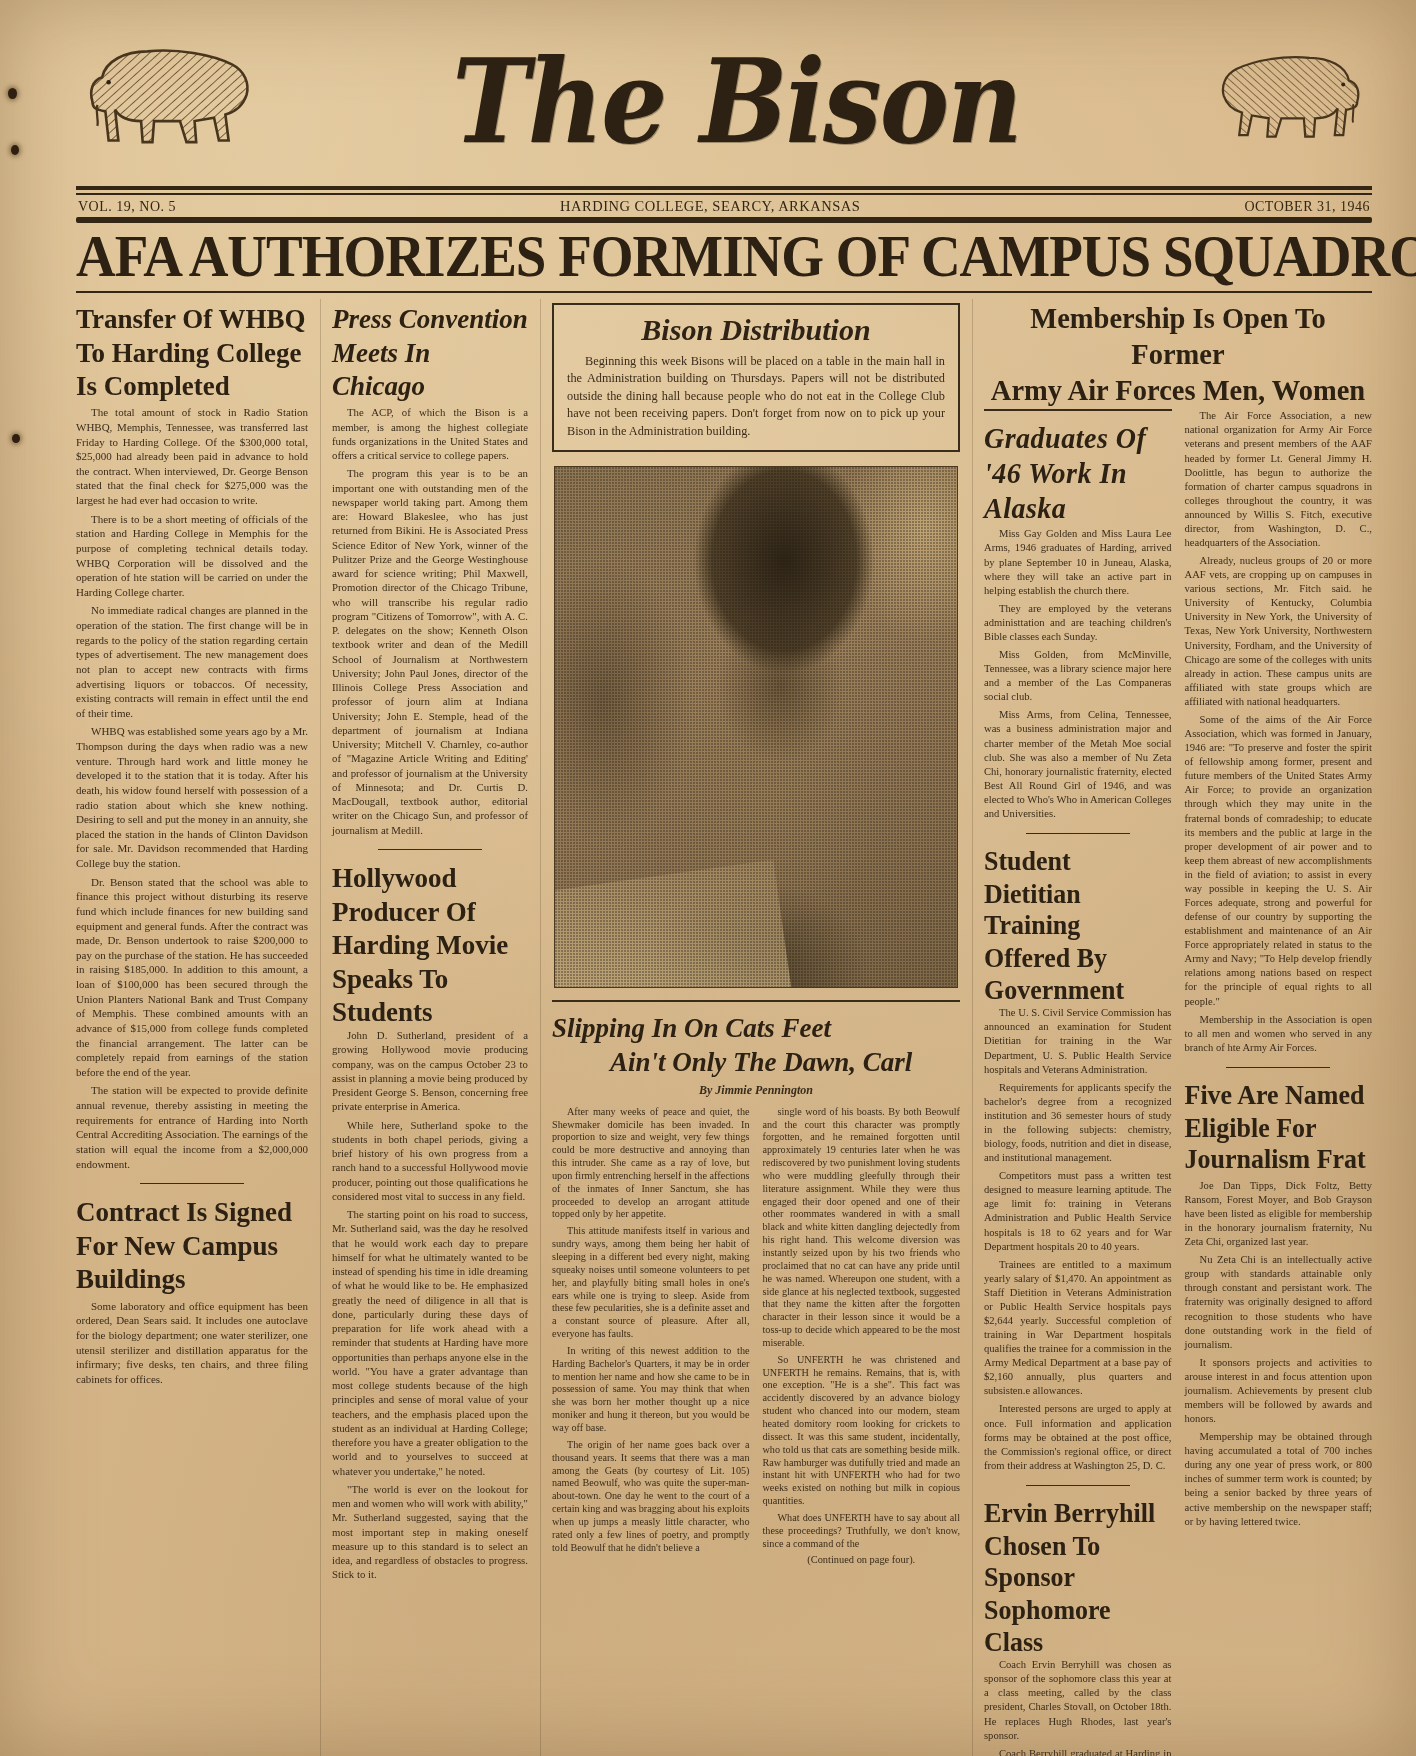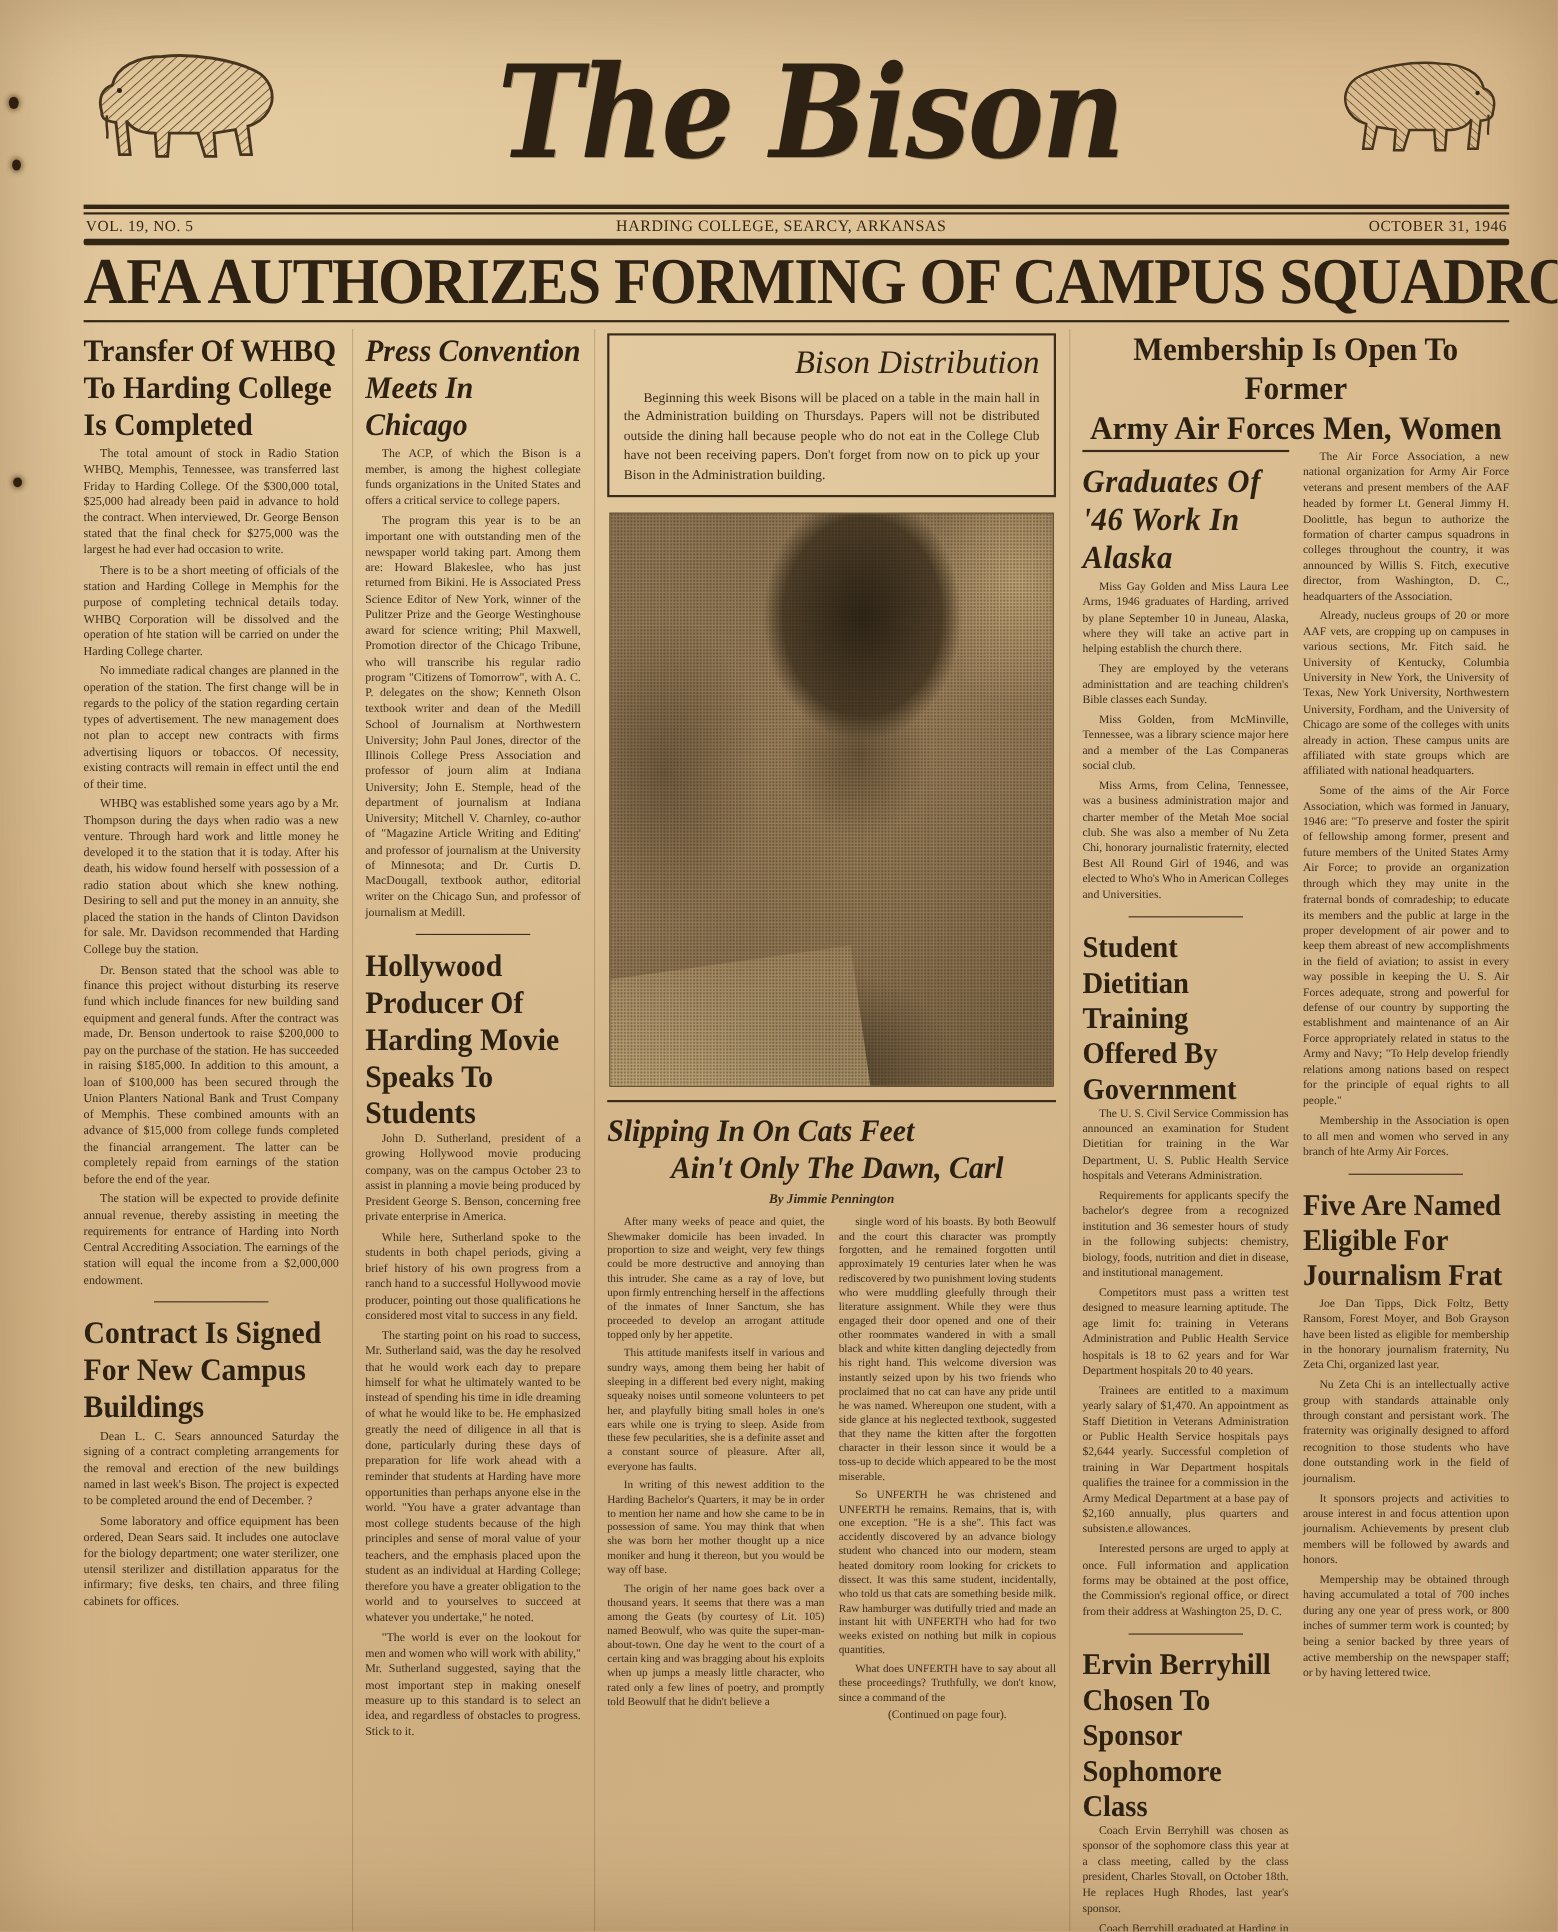--- a/index.html
+++ b/index.html
@@ -58,21 +58,21 @@
   h2.ital{font-style:italic;}
   .body-text p.para{
     margin:0 0 4px 0;text-indent:15px;text-align:justify;
   }
   .c1 .body-text{font-size:11px;line-height:1.33;}
   .c2 .body-text{font-size:10.8px;line-height:1.32;}
   .subcol .body-text{font-size:10.6px;line-height:1.33;font-family:Liberation Serif, serif;}
   .divider{width:104px;border-top:1.6px solid #3a2c1b;margin:12px auto 12px auto;}
   
   .dist-box{border:2px solid #3a2c1b;padding:6px 13px 10px 13px;margin-top:4px;background:rgba(255,244,210,.07);}
-  .dist-title{font-size:30px;font-style:italic;font-weight:400;text-align:right;
+  .dist-title{font-size:30px;font-style:italic;font-weight:700;text-align:center;
     margin:2px 0 6px 0;color:#2f2315;font-family:"Liberation Serif", serif;}
   .dist-text{font-size:12.3px;line-height:1.42;text-align:justify;text-indent:18px;margin:0;}
   .photo{
     margin:14px 2px 0 2px;height:520px;border:1px solid #4a3820;position:relative;overflow:hidden;
     background:
       radial-gradient(ellipse 120px 150px at 57% 18%, rgba(38,30,18,.92), rgba(56,44,26,.75) 60%, transparent 75%),
       radial-gradient(ellipse 90px 110px at 56% 42%, rgba(70,56,34,.55), transparent 70%),
       radial-gradient(ellipse 160px 190px at 52% 62%, rgba(150,124,86,.8), transparent 75%),
       radial-gradient(ellipse 130px 200px at 12% 45%, rgba(86,70,46,.6), transparent 70%),
       radial-gradient(ellipse 120px 160px at 92% 12%, rgba(196,168,120,.9), transparent 70%),
@@ -165,21 +165,20 @@
             <p class="para">No immediate radical changes are planned in the operation of the station. The first change will be in regards to the policy of the station regarding certain types of advertisement. The new management does not plan to accept new contracts with firms advertising liquors or tobaccos. Of necessity, existing contracts will remain in effect until the end of their time.</p>
             <p class="para">WHBQ was established some years ago by a Mr. Thompson during the days when radio was a new venture. Through hard work and little money he developed it to the station that it is today. After his death, his widow found herself with possession of a radio station about which she knew nothing. Desiring to sell and put the money in an annuity, she placed the station in the hands of Clinton Davidson for sale. Mr. Davidson recommended that Harding College buy the station.</p>
             <p class="para">Dr. Benson stated that the school was able to finance this project without disturbing its reserve fund which include finances for new building sand equipment and general funds. After the contract was made, Dr. Benson undertook to raise $200,000 to pay on the purchase of the station. He has succeeded in raising $185,000. In addition to this amount, a loan of $100,000 has been secured through the Union Planters National Bank and Trust Company of Memphis. These combined amounts with an advance of $15,000 from college funds completed the financial arrangement. The latter can be completely repaid from earnings of the station before the end of the year.</p>
             <p class="para">The station will be expected to provide definite annual revenue, thereby assisting in meeting the requirements for entrance of Harding into North Central Accrediting Association.  The earnings of the station will equal the income from a $2,000,000 endowment.</p>
           </div>
       </article>
       <div class="divider"></div>
       <article>
         <h2>Contract Is Signed For New Campus Buildings</h2>
         <div class="body-text">
-            <p class="para">Dean L. C. Sears announced Saturday the signing of a contract completing arrangements for the removal and erection of the new buildings named in last week's Bison. The project is expected to be completed around the end of December.            ?</p>
             <p class="para">Some laboratory and office equipment has been ordered, Dean Sears said.  It includes one autoclave for the biology department; one water sterilizer, one utensil sterilizer and distillation apparatus for the infirmary; five desks, ten chairs, and three filing cabinets for offices.</p>
           </div>
       </article>
     </section>
 
     <section class="col c2">
       <article>
         <h2 class="ital">Press Convention Meets In Chicago</h2>
         <div class="body-text">
             <p class="para">The ACP, of which the Bison is a member, is among the highest collegiate funds organizations in the United States and offers a critical service to college papers.</p>

